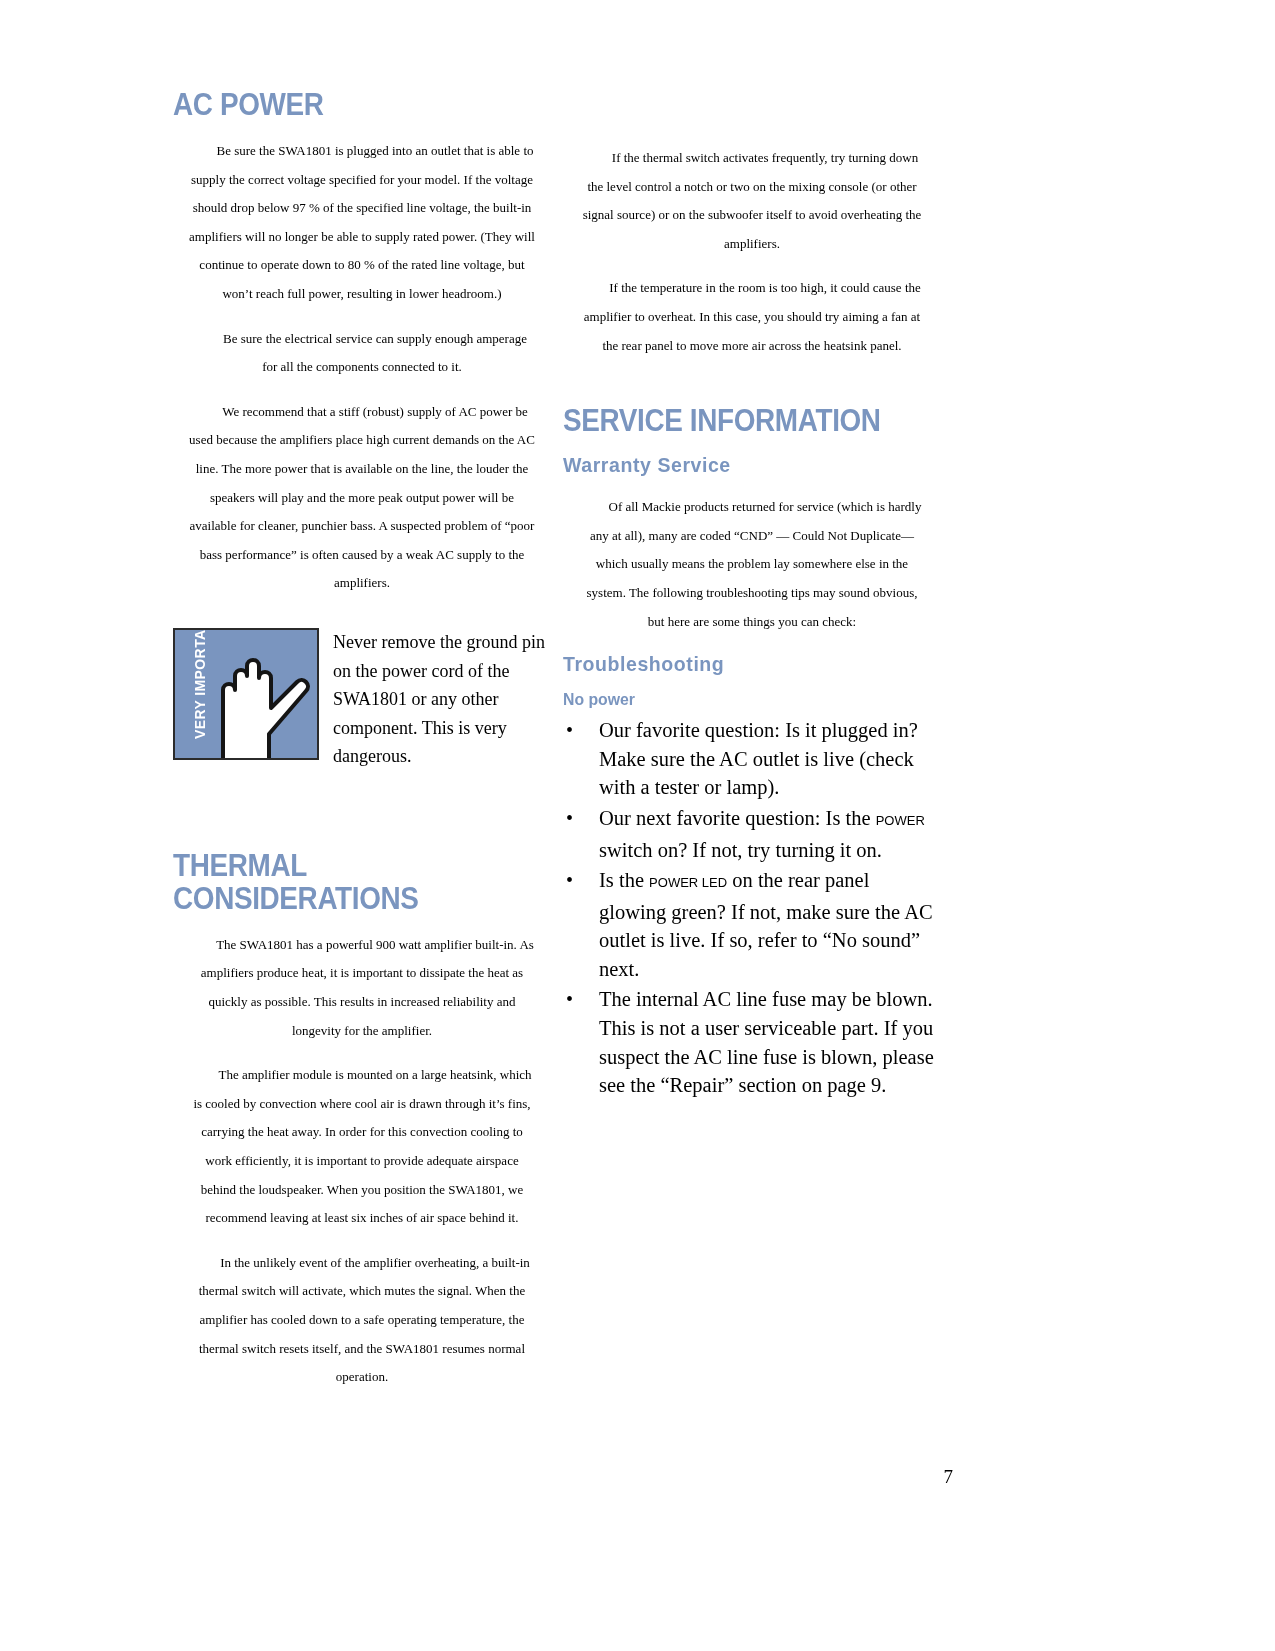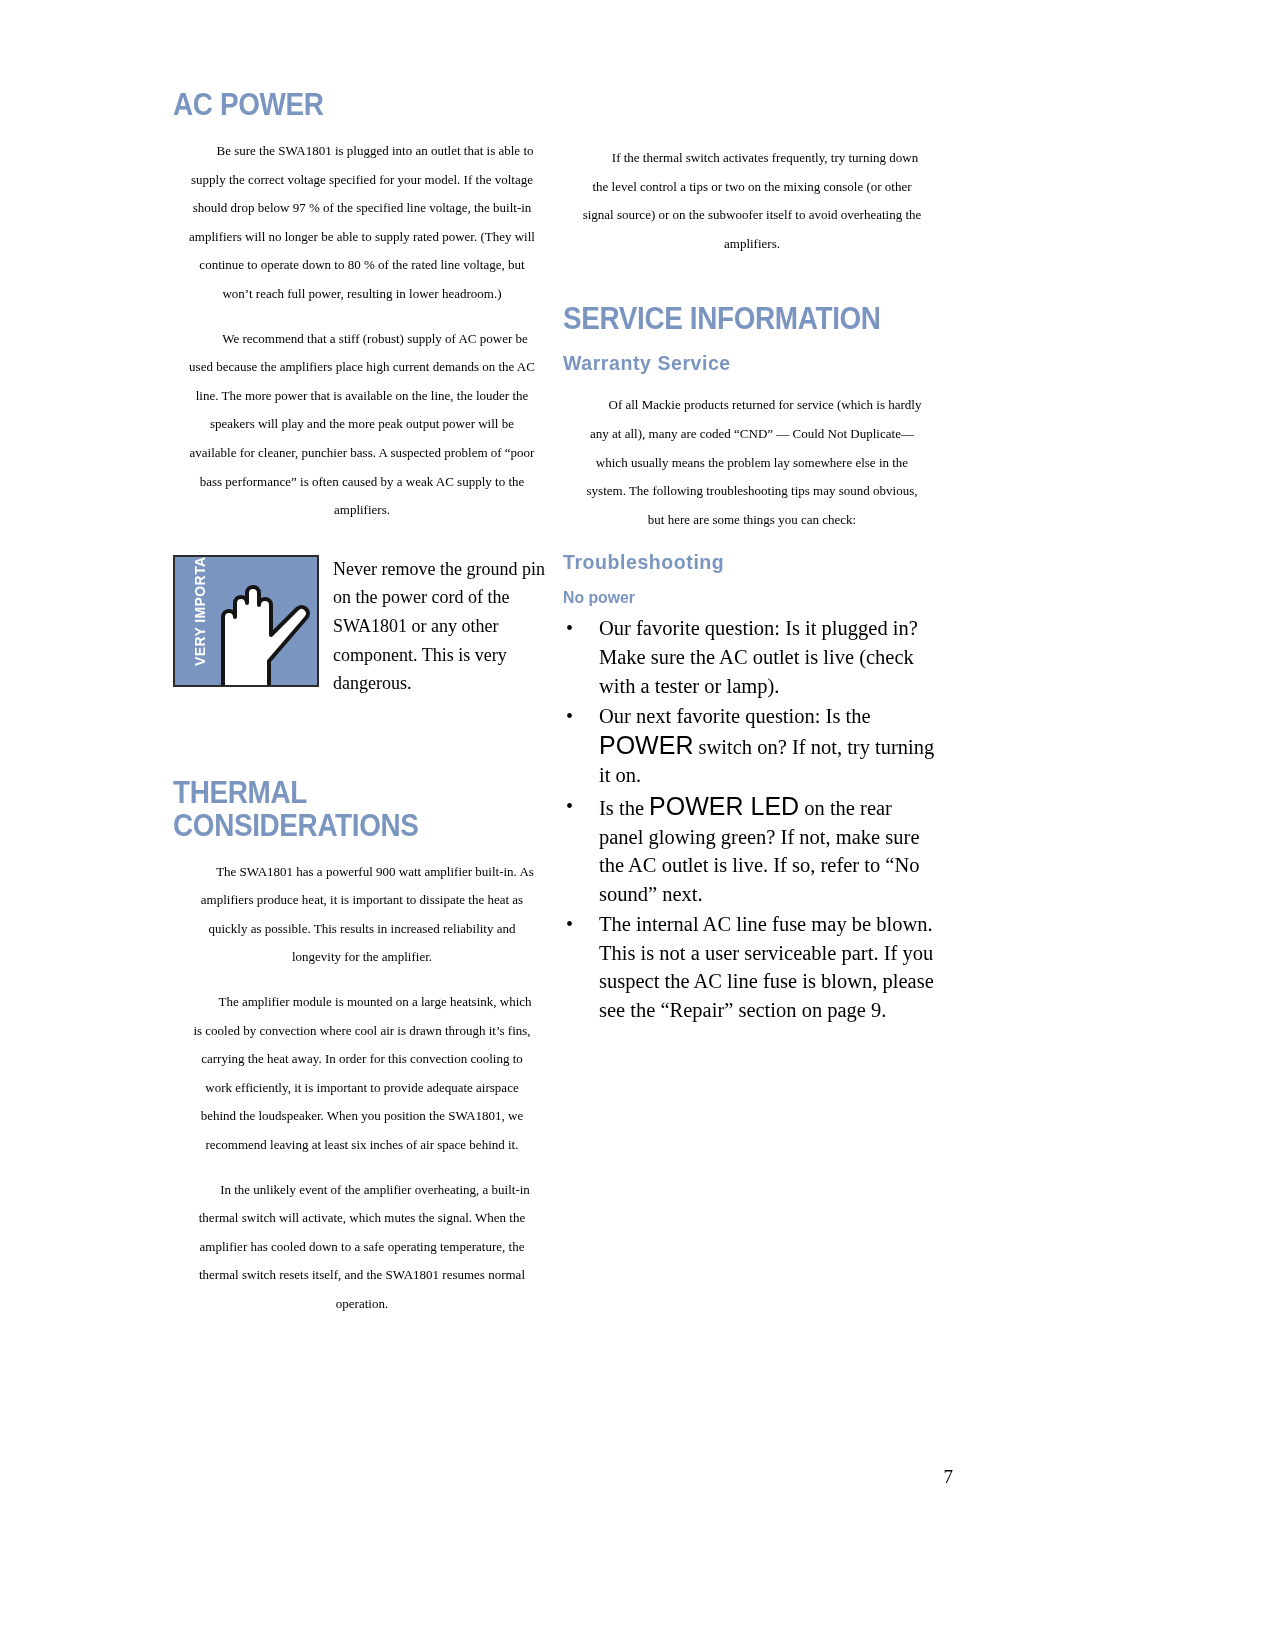--- a/index.html
+++ b/index.html
@@ -70,21 +70,21 @@
     font-size: 13px;
     line-height: 28.6px;
     margin: 16px;
     text-indent: 26px;
     text-align: center;
     font-family: "Liberation Serif", serif;
   }
 
   .sans-inline {
     font-family: "Liberation Sans", sans-serif;
-    font-size: 25px;
+    font-size: 13px;
   }
 
   
   .callout {
     position: relative;
     margin-top: 30px;
     display: flex;
     align-items: flex-start;
   }
   .callout-icon {
@@ -154,20 +154,21 @@
 </head>
 <body>
 
 <div class="page">
 
   <div class="col col-left">
 
     <h1 class="section-title">AC POWER</h1>
 
     <p class="body-text">Be sure the SWA1801 is plugged into an outlet that is able to supply the correct voltage specified for your model. If the voltage should drop below 97 % of the specified line voltage, the built-in amplifiers will no longer be able to supply rated power. (They will continue to operate down to 80 % of the rated line voltage, but won’t reach full power, resulting in lower headroom.)</p>
+    <p class="body-text">Be sure the electrical service can supply enough amperage for all the components connected to it.</p>
     <p class="body-text">We recommend that a stiff (robust) supply of AC power be used because the amplifiers place high current demands on the AC line. The more power that is available on the line, the louder the speakers will play and the more peak output power will be available for cleaner, punchier bass. A suspected problem of “poor bass performance” is often caused by a weak AC supply to the amplifiers.</p>
 
     <div class="callout">
       <div class="callout-icon">
         <div class="vlabel">VERY IMPORTANT</div>
         <svg width="108" height="124" viewBox="0 0 108 124">
           <path d="M18 118 L18 52 C18 44 30 44 30 52 L30 38 C30 30 42 30 42 38
                    L42 28 C42 20 54 20 54 28 L54 40 C54 32 66 32 66 40 L66 70
                    L92 44 C98 38 107 47 101 53 L64 96 L64 124 L18 124 Z" fill="#ffffff" stroke="#151515" stroke-width="4" stroke-linejoin="round" stroke-linecap="round"></path>
         </svg>
@@ -177,21 +178,22 @@
 
     <h1 class="section-title two-line" style="margin-top:78px;">THERMAL CONSIDERATIONS</h1>
 
     <p class="body-text">The SWA1801 has a powerful 900 watt amplifier built-in. As amplifiers produce heat, it is important to dissipate the heat as quickly as possible. This results in increased reliability and longevity for the amplifier.</p>
     <p class="body-text">The amplifier module is mounted on a large heatsink, which is cooled by convection where cool air is drawn through it’s fins, carrying the heat away. In order for this convection cooling to work efficiently, it is important to provide adequate airspace behind the loudspeaker. When you position the SWA1801, we recommend leaving at least six inches of air space behind it.</p>
     <p class="body-text">In the unlikely event of the amplifier overheating, a built-in thermal switch will activate, which mutes the signal. When the amplifier has cooled down to a safe operating temperature, the thermal switch resets itself, and the SWA1801 resumes normal operation.</p>
   </div>
 
   <div class="col col-right">
 
-    <p class="body-text">If the thermal switch activates frequently, try turning down the level control a tips or two on the mixing console (or other signal source) or on the subwoofer itself to avoid overheating the amplifiers.</p>
+    <p class="body-text">If the thermal switch activates frequently, try turning down the level control a notch or two on the mixing console (or other signal source) or on the subwoofer itself to avoid overheating the amplifiers.</p>
+    <p class="body-text">If the temperature in the room is too high, it could cause the amplifier to overheat. In this case, you should try aiming a fan at the rear panel to move more air across the heatsink panel.</p>
 
     <h1 class="section-title" style="margin-top:44px;">SERVICE INFORMATION</h1>
 
     <h2 class="sub-title">Warranty Service</h2>
 
     <p class="body-text">Of all Mackie products returned for service (which is hardly any at all), many are coded “CND” — Could Not Duplicate—which usually means the problem lay somewhere else in the system. The following troubleshooting tips may sound obvious, but here are some things you can check:</p>
 
     <h2 class="sub-title">Troubleshooting</h2>
 
     <h3 class="sub-sub-title">No power</h3>

